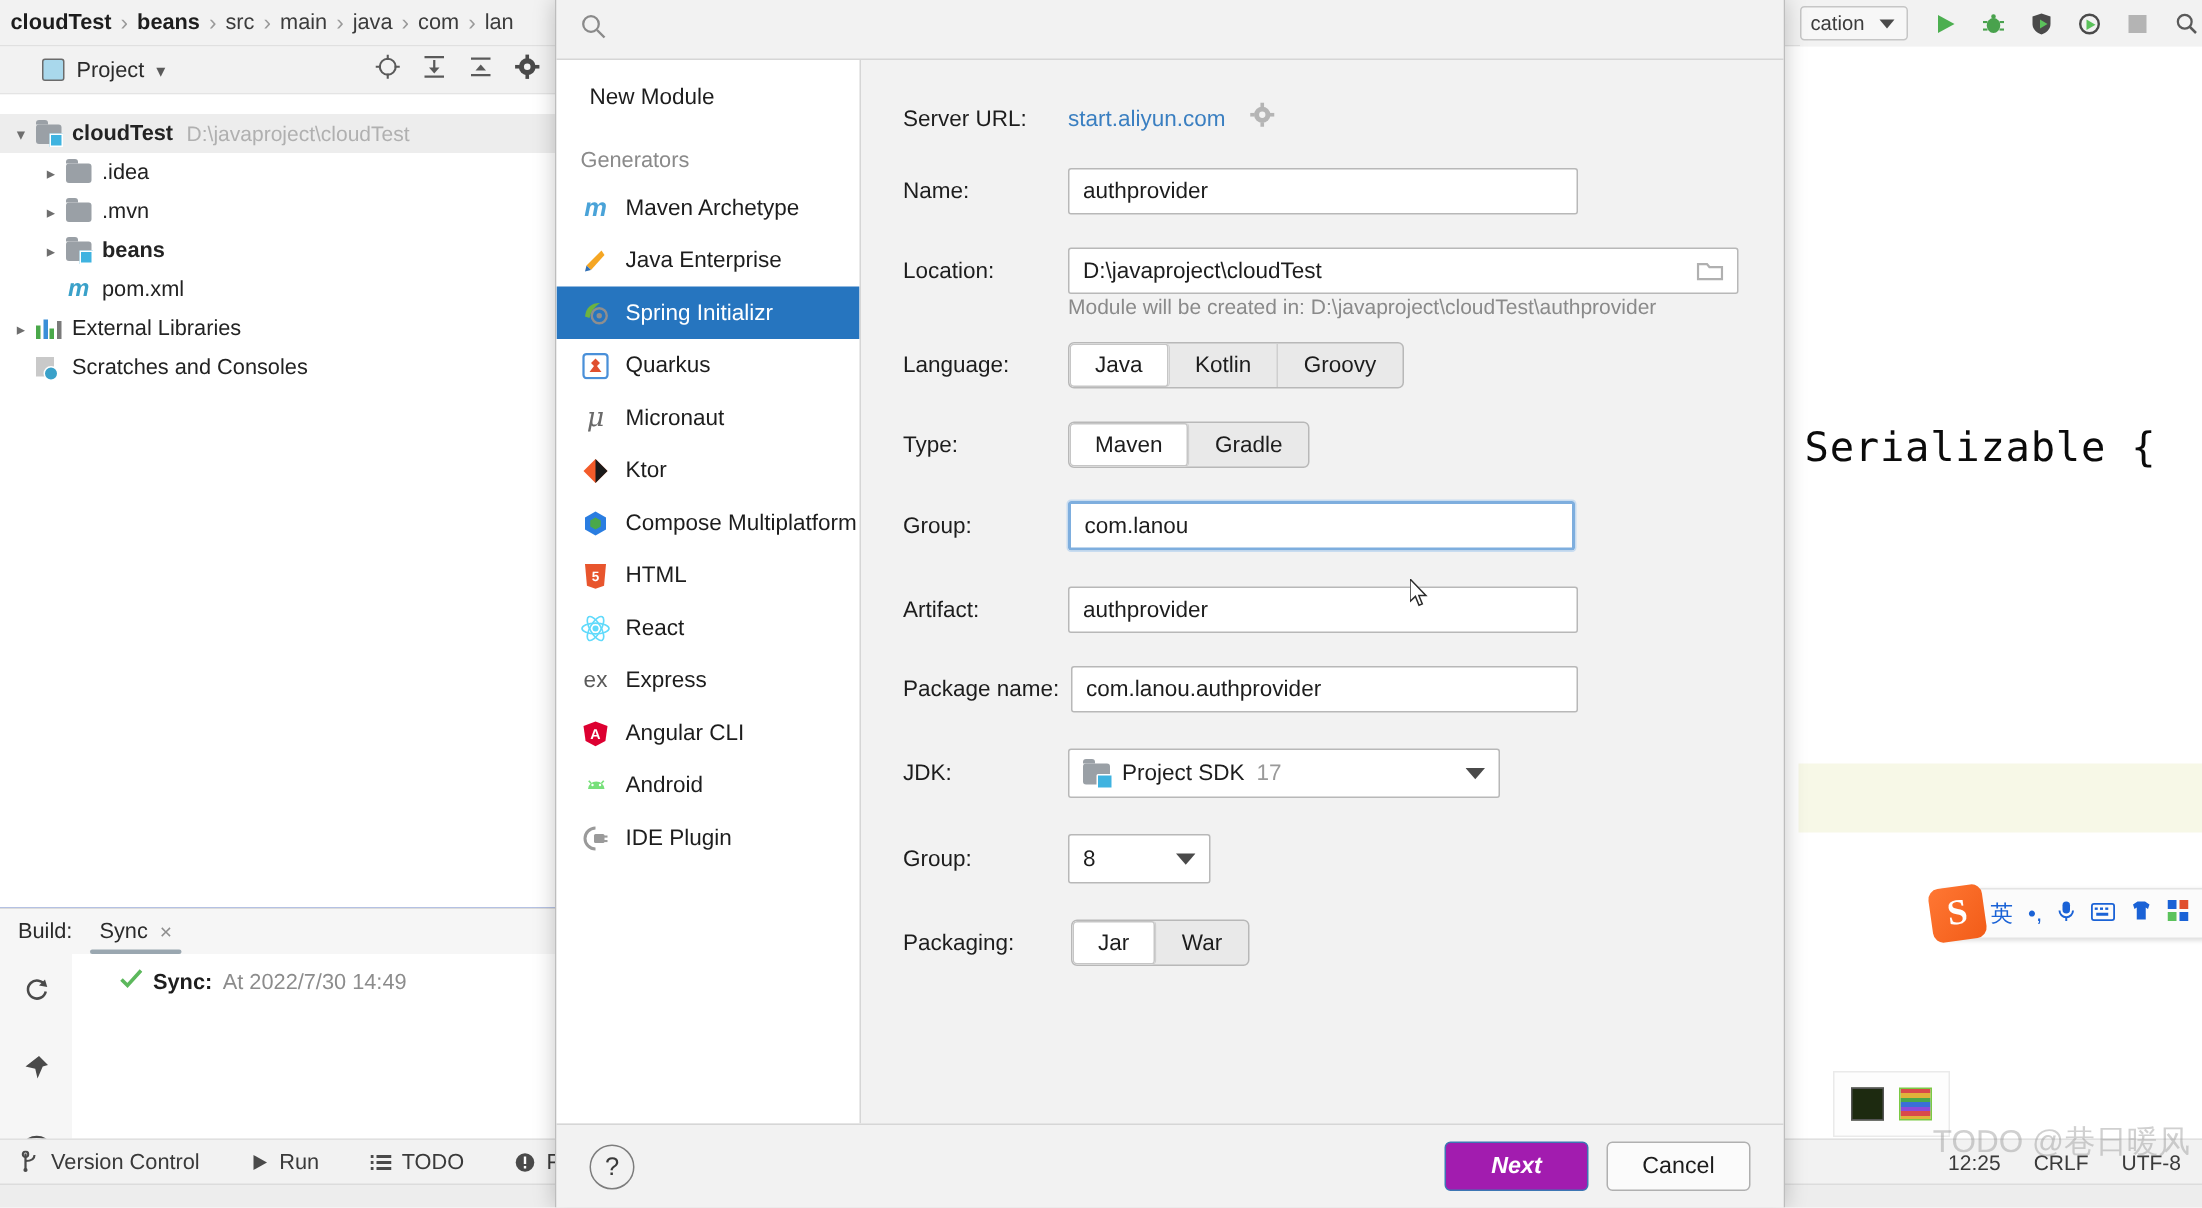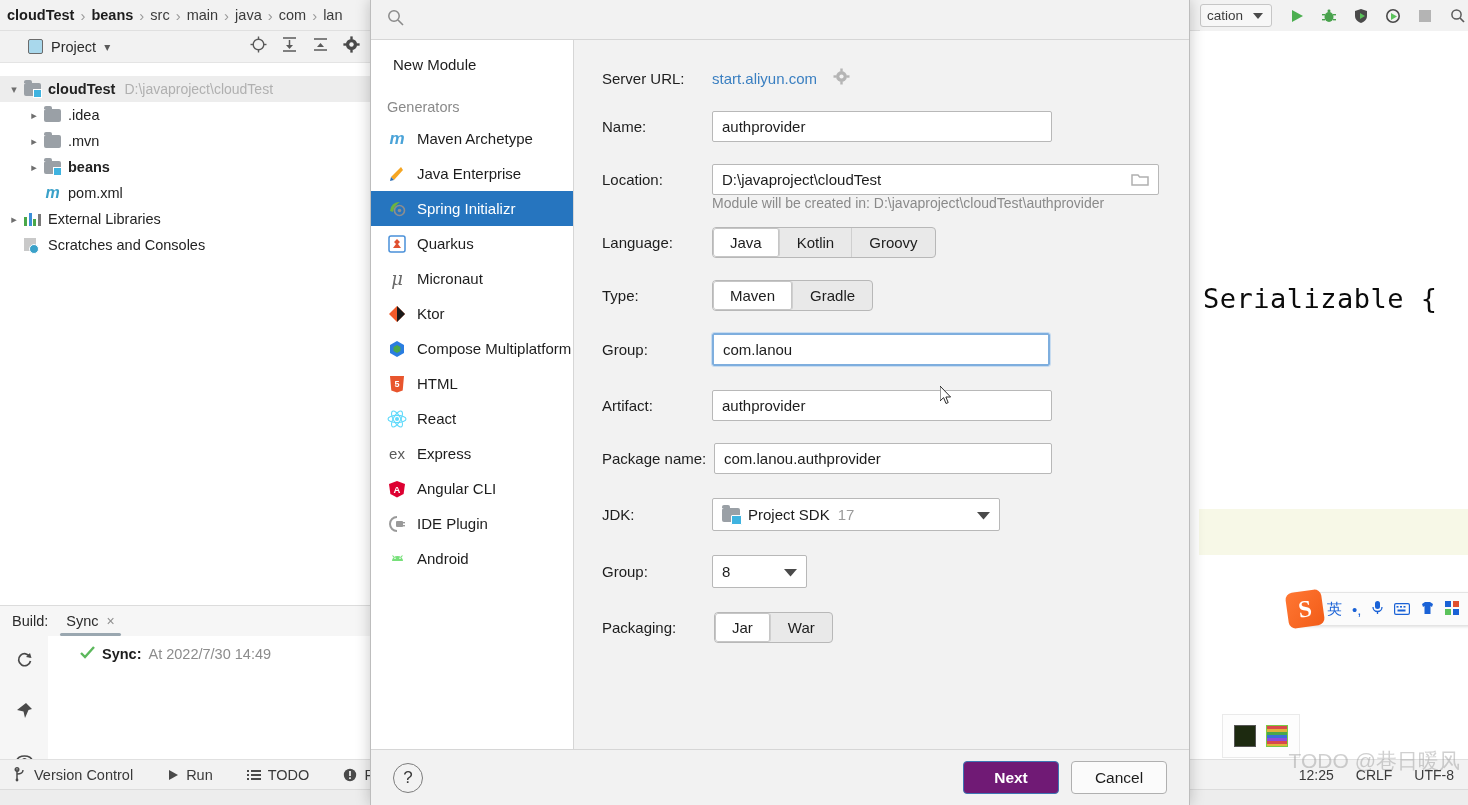--- a/index.html
+++ b/index.html
@@ -160,21 +160,21 @@
   .sdk-folder::after{content:"";position:absolute;right:-2px;bottom:-3px;width:9px;height:8px;background:#3fb3e0;border-radius:1px;border:1px solid #fff;}
   .dim { color: #9a9a9a; }
 
   .dlg-foot {
     height: 56px; border-top: 1px solid #d6d6d6; background: #f2f2f2;
     display:flex; align-items:center; padding: 0 22px; gap: 12px;
   }
   .help-btn { width:30px;height:30px;border:1.4px solid #7d7d7d;border-radius:50%;display:flex;align-items:center;justify-content:center;font-size:17px;color:#3a3a3a;}
   .foot-right { margin-left:auto; display:flex; gap:12px; }
   .btn { height: 33px; min-width: 96px; border-radius:4px; display:flex;align-items:center;justify-content:center; font-size:15.5px; }
-  .btn.primary { background:#701a75; color:#fff; border:1px solid #3d76b4; font-weight:600;}
+  .btn.primary { background:#a21caf; color:#fff; border:1px solid #3d76b4; font-weight:600;font-style:italic;}
   .btn.normal { background:#fbfbfb; color:#1d1d1d; border:1px solid #b0b0b0; }
 
   .cursor { position:absolute; left:940px; top:386px; width:13px; height:19px; pointer-events:none; }
 </style>
 </head>
 <body>
 
 <div id="root">
 
   <div class="ide">
@@ -593,41 +593,41 @@
             <svg width="18" height="18" viewBox="0 0 18 18">
                 <path d="M9 1 L17 4 L15.6 14 L9 17.5 L2.4 14 L1 4 Z" fill="#dd0031"></path>
                 <text x="9" y="12.5" font-size="9.5" fill="#fff" text-anchor="middle" font-family="Liberation Sans, sans-serif" font-weight="bold">A</text>
               </svg>
           </span>
           <span>Angular CLI</span>
         </div>
 
         <div class="gen-item">
           <span class="gi">
-            <svg width="18" height="18" viewBox="0 0 18 18">
-                <path d="M9 2 a7 7 0 1 0 0 14" fill="none" stroke="#9a9a9a" stroke-width="2"></path>
-                <rect x="8" y="6" width="7" height="6" rx="1" fill="#9a9a9a"></rect>
-                <rect x="14" y="7" width="3" height="1.4" fill="#9a9a9a"></rect>
-                <rect x="14" y="10" width="3" height="1.4" fill="#9a9a9a"></rect>
-              </svg>
-          </span>
-          <span>IDE Plugin</span>
-        </div>
-
-        <div class="gen-item">
-          <span class="gi">
             <svg width="19" height="14" viewBox="0 0 19 14">
                 <path d="M4 9 a5.5 5 0 0 1 11 0 Z" fill="#77e07a"></path>
                 <circle cx="7" cy="6.3" r="0.8" fill="#fff"></circle>
                 <circle cx="12" cy="6.3" r="0.8" fill="#fff"></circle>
                 <line x1="4.5" y1="3.5" x2="6" y2="5.2" stroke="#77e07a" stroke-width="1.1"></line>
                 <line x1="14.5" y1="3.5" x2="13" y2="5.2" stroke="#77e07a" stroke-width="1.1"></line>
               </svg>
           </span>
           <span>Android</span>
+        </div>
+
+        <div class="gen-item">
+          <span class="gi">
+            <svg width="18" height="18" viewBox="0 0 18 18">
+                <path d="M9 2 a7 7 0 1 0 0 14" fill="none" stroke="#9a9a9a" stroke-width="2"></path>
+                <rect x="8" y="6" width="7" height="6" rx="1" fill="#9a9a9a"></rect>
+                <rect x="14" y="7" width="3" height="1.4" fill="#9a9a9a"></rect>
+                <rect x="14" y="10" width="3" height="1.4" fill="#9a9a9a"></rect>
+              </svg>
+          </span>
+          <span>IDE Plugin</span>
         </div>
       </div>
 
       <div class="dlg-right">
 
         <div class="frow" style="margin-bottom:22px">
           <span class="flabel">Server URL:</span>
           <span style="font-size:15px;color:#3a7fc1;margin-right:16px">start.aliyun.com</span>
           <span>
             <svg width="17" height="17" viewBox="0 0 17 17">

